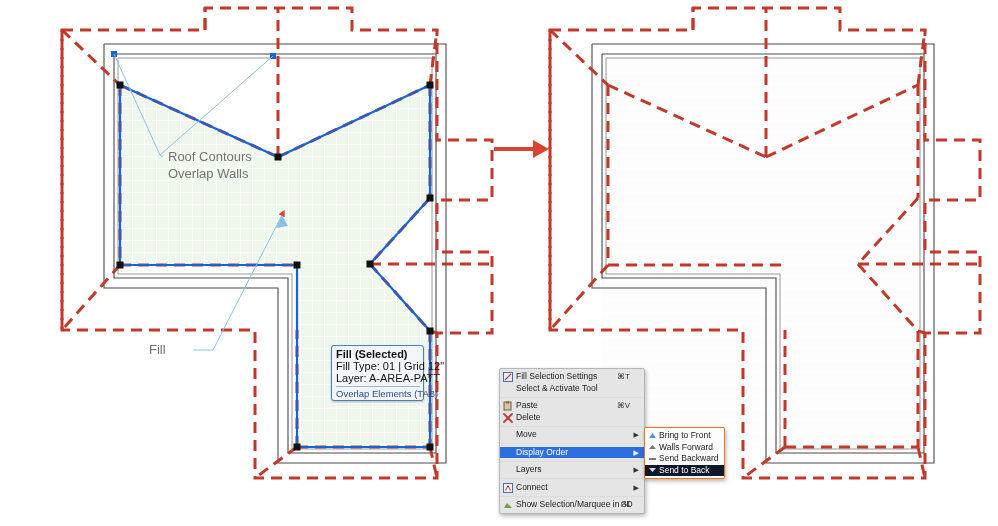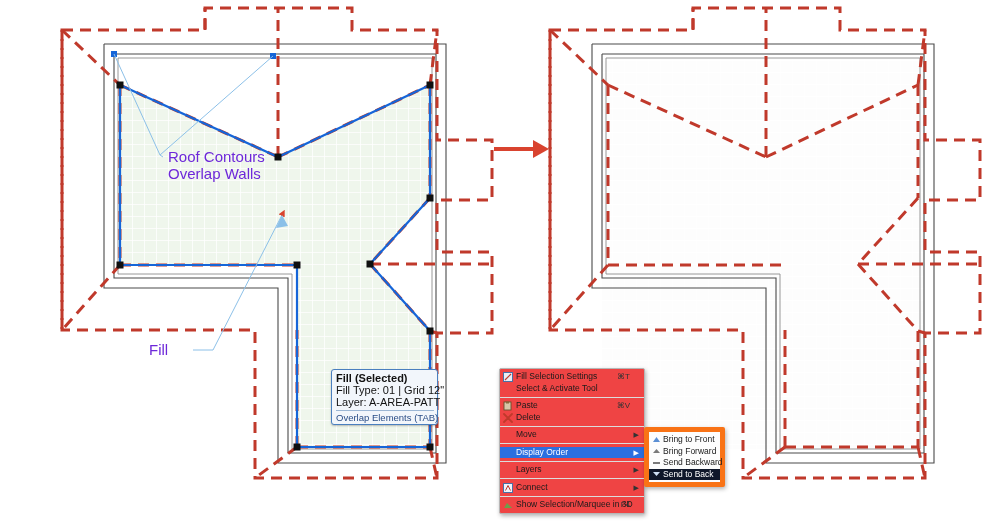--- a/index.html
+++ b/index.html
@@ -6,63 +6,63 @@
   body{
     width:998px;height:526px;position:relative;overflow:hidden;
     font-family:"Liberation Sans","DejaVu Sans",sans-serif;
     -webkit-font-smoothing:antialiased;
   }
   .stage{position:absolute;left:0;top:0;width:998px;height:526px;}
   svg.plan{position:absolute;left:0;top:0;width:998px;height:526px;overflow:visible;}
 
   
   .anno{
-    position:absolute;color:#6d28d9;font-size:15px;line-height:17px;
+    position:absolute;color:#737373;font-size:13px;line-height:17px;
     white-space:pre;font-family:"Liberation Sans","DejaVu Sans",sans-serif;
   }
   .anno.roof{left:168px;top:148px;}
   .anno.fill{left:149px;top:341px;}
   .notes{
     position:absolute;left:8px;top:397px;color:#2b4fe0;
     font-size:15px;line-height:18.5px;white-space:pre;
   }
 
   
   .infobox{
-    position:absolute;left:331px;top:345px;width:107px;
+    position:absolute;left:331px;top:345px;width:93px;
     background:#f2f6fb;border:1px solid #4a7fbf;border-radius:3px;
     box-shadow:0 1px 2px rgba(0,0,0,.25);
-    padding:2px 3px 1px 4px;box-sizing:border-box;margin-top:24px;
+    padding:2px 3px 1px 4px;box-sizing:border-box;
   }
   .infobox .l1{font-size:11px;font-weight:bold;color:#111;line-height:12px;white-space:nowrap;}
   .infobox .l2,.infobox .l3{font-size:11px;color:#111;line-height:12px;white-space:nowrap;text-align:center;}
   .infobox .sep{height:1px;background:#9bb6d4;margin:2px 0 1px;}
   .infobox .l4{font-size:9.5px;color:#2a4d86;line-height:11px;white-space:nowrap;}
 
   
   .cmenu{
     position:absolute;left:499px;top:368px;width:146px;
-    background:#ef4444;border:1px solid #b6b6b6;border-radius:2px;
+    background:#e5e5e5;border:1px solid #b6b6b6;border-radius:2px;
     box-shadow:1px 2px 4px rgba(0,0,0,.3);
     font-size:8.5px;color:#1a1a1a;box-sizing:border-box;padding:2px 0 2px 0;
   }
   .cmenu .row{
     position:relative;height:11.5px;line-height:11.5px;
     padding:0 5px 0 16px;white-space:nowrap;box-sizing:border-box;
   }
   .cmenu .row .kb{position:absolute;right:14px;top:0;font-size:8px;color:#333;}
   .cmenu .row .arw{position:absolute;right:5px;top:0;font-size:7px;color:#333;}
   .cmenu .row.sel{background:#2b6fe0;color:#fff;}
   .cmenu .row.sel .arw{color:#fff;}
   .cmenu .divider{height:1px;background:#dcdcdc;margin:2.5px 0;}
   .cmenu .gi{position:absolute;left:3px;top:1px;width:10px;height:10px;}
 
   .submenu{
     position:absolute;left:644px;top:427px;width:81px;
-    background:#fdfdfd;border:5px solid #f97316;border-radius:2px;
+    background:#fdfdfd;border:1px solid #f97316;border-radius:2px;
     box-shadow:1px 2px 4px rgba(0,0,0,.3);
     font-size:8.5px;color:#1a1a1a;box-sizing:border-box;padding:2px 0;
   }
   .submenu .row{
     position:relative;height:11.5px;line-height:11.5px;
     padding:0 4px 0 14px;white-space:nowrap;box-sizing:border-box;
   }
   .submenu .row.sel{background:#0f172a;color:#fff;}
   .submenu .gi{position:absolute;left:4px;top:2.5px;}
 </style>
@@ -296,21 +296,21 @@
     <div class="row">
       <svg class="gi" width="7" height="6" viewBox="0 0 7 6">
         <path d="M3.5 0 L7 5 L0 5 Z" fill="#5b8fd4"></path>
       </svg>
       <span>Bring to Front</span>
     </div>
     <div class="row">
       <svg class="gi" width="7" height="6" viewBox="0 0 7 6">
         <path d="M3.5 1 L7 5 L0 5 Z" fill="#7a7a7a"></path>
       </svg>
-      <span>Bring Forward</span>
+      <span>Walls Forward</span>
     </div>
     <div class="row">
       <svg class="gi" width="7" height="6" viewBox="0 0 7 6">
         <rect x="0" y="2" width="7" height="2" fill="#7a7a7a"></rect>
       </svg>
       <span>Send Backward</span>
     </div>
     <div class="row sel">
       <svg class="gi" width="7" height="6" viewBox="0 0 7 6">
         <path d="M3.5 5 L0 1 L7 1 Z" fill="#cfe0f5"></path>

